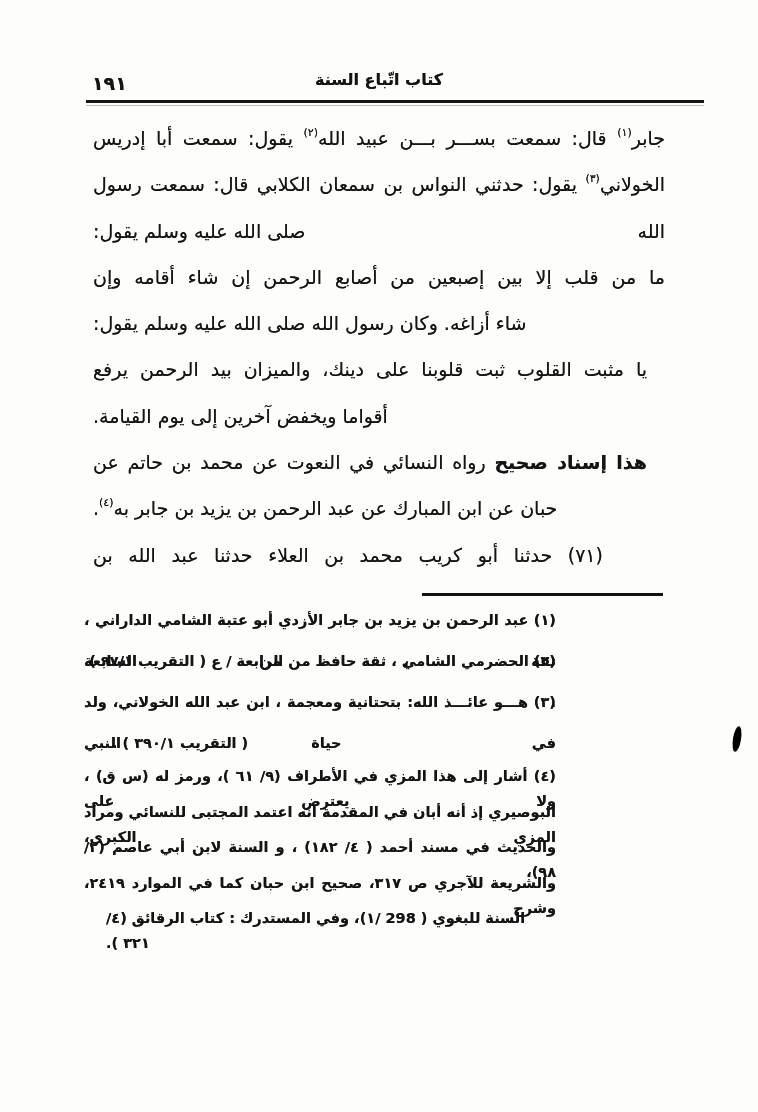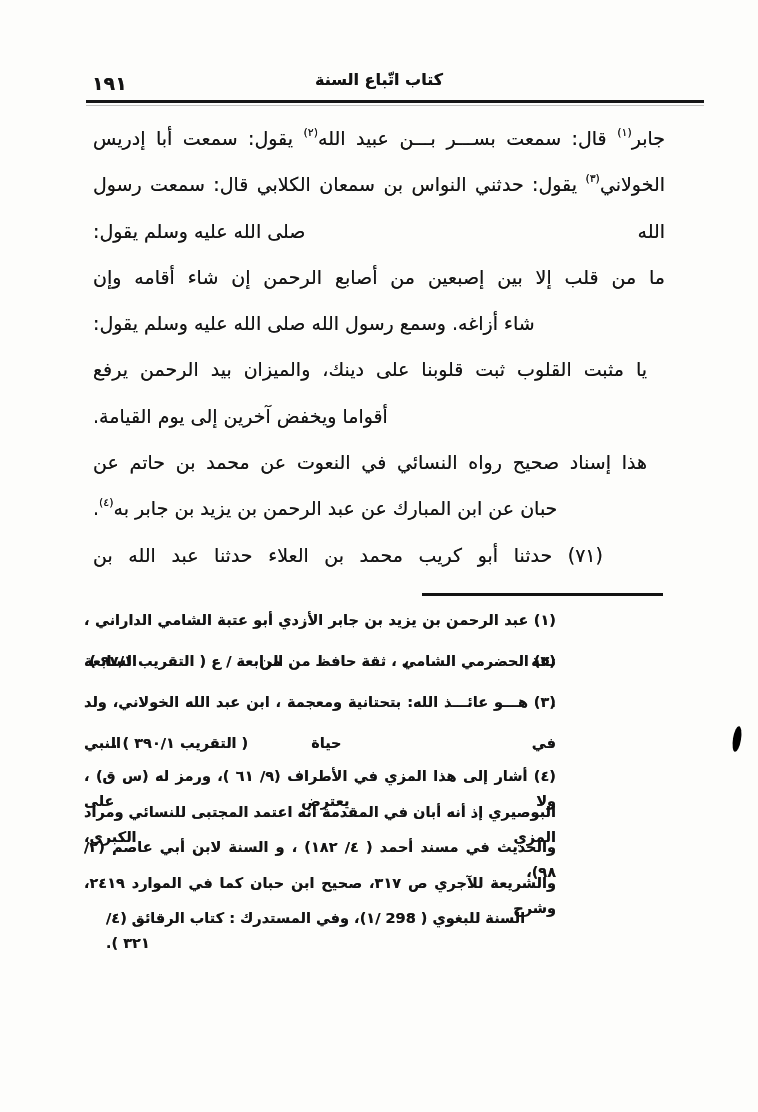--- a/index.html
+++ b/index.html
@@ -39,21 +39,21 @@
   .tl.c{text-align:left;}
   .tl.l{text-align:left;}
   .tl.r{text-align:right;}
   .tl.i18{text-indent:18px;}
   .tl.i62{text-indent:62px;}
   .tl.pr42{padding-right:42px;box-sizing:border-box;}
   .tl.pl28{padding-left:28px;box-sizing:border-box;}
   .tl.pl22{padding-left:22px;box-sizing:border-box;}
   
   sup{font-size:11px;line-height:0;position:relative;top:-2px;}
-  .b{font-weight:normal;}
+  .b{font-weight:bold;}
   .num{unicode-bidi:isolate;}
   
   #ink-blot{
     position:absolute;left:733px;top:726px;width:8px;height:26px;
     background:#000;border-radius:50%;transform:rotate(9deg);
   }
 </style>
 </head>
 <body>
 
@@ -62,21 +62,21 @@
   <div id="chapter-title">كتاب اتّباع السنة</div>
   <div id="header-rule"></div>
   <div id="header-rule-ghost"></div>
 </div>
 
 <div id="main-text">
     <div class="tl j"><span>جابر</span><sup>(١)</sup><span> قال: سمعت بســـر بـــن عبيد الله</span><sup>(٢)</sup><span> يقول: سمعت أبا إدريس</span></div>
     <div class="tl j"><span>الخولاني</span><sup>(٣)</sup><span> يقول: حدثني النواس بن سمعان الكلابي قال: سمعت رسول الله</span></div>
     <div class="tl c"><span>صلى الله عليه وسلم يقول:</span></div>
     <div class="tl j"><span>ما من قلب إلا بين إصبعين من أصابع الرحمن إن شاء أقامه وإن</span></div>
-    <div class="tl l"><span>شاء أزاغه. وسمع رسول الله صلى الله عليه وسلم يقول:</span></div>
+    <div class="tl l"><span>شاء أزاغه. وكان رسول الله صلى الله عليه وسلم يقول:</span></div>
     <div class="tl j i18"><span>يا مثبت القلوب ثبت قلوبنا على دينك، والميزان بيد الرحمن يرفع</span></div>
     <div class="tl c"><span>أقواما ويخفض آخرين إلى يوم القيامة.</span></div>
     <div class="tl j i18"><span class="b">هذا إسناد صحيح</span><span> رواه النسائي في النعوت عن محمد بن حاتم عن</span></div>
     <div class="tl c"><span>حبان عن ابن المبارك عن عبد الرحمن بن يزيد بن جابر به</span><sup>(٤)</sup><span>.</span></div>
     <div class="tl j i62"><span>(٧١) حدثنا أبو كريب محمد بن العلاء حدثنا عبد الله بن</span></div>
   </div>
 
 <div id="footnote-rule"></div>
 <div id="footnotes">
     <div class="tl j"><span>(١) عبد الرحمن بن يزيد بن جابر الأزدي أبو عتبة الشامي الداراني ، ثقة ، من السابعة</span></div>

